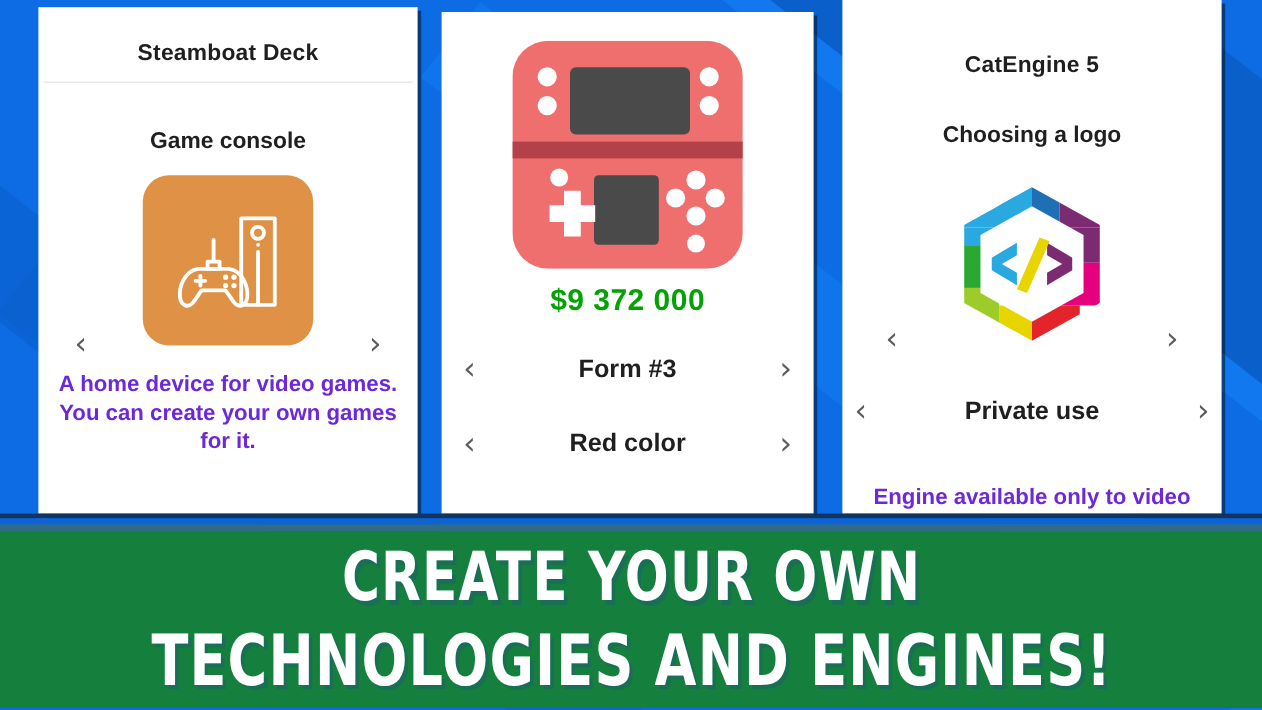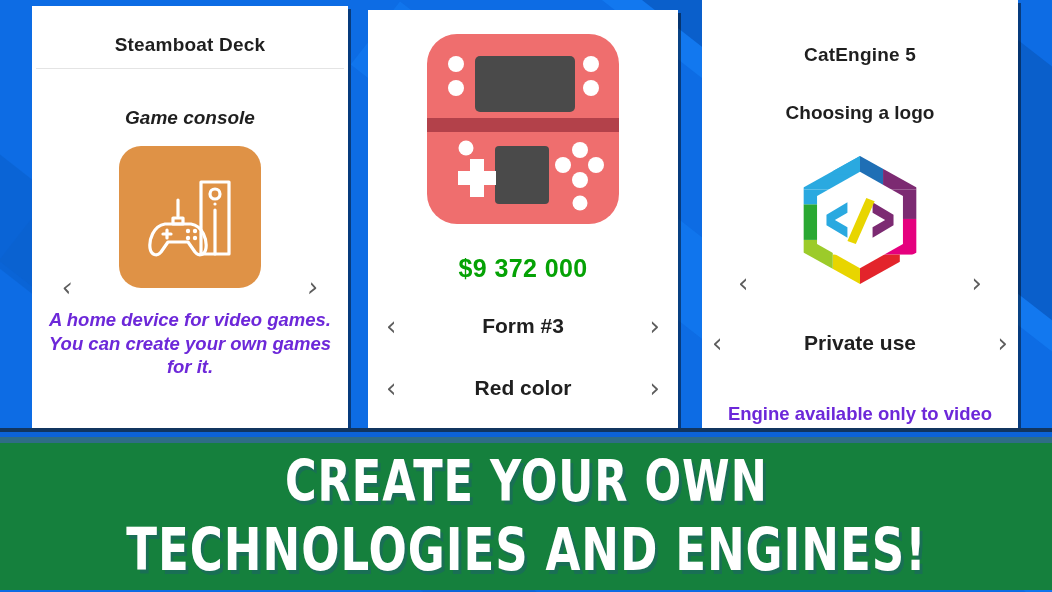--- a/index.html
+++ b/index.html
@@ -111,21 +111,20 @@
     color: #1f1f1f;
   }
 
   
   .c1-body {
     position: relative;
     flex: 1;
     display: flex;
     flex-direction: column;
     align-items: center;
-    font-style: italic;
   }
   .c1 .subtitle { margin-top: 38px; }
   .icon-tile {
     width: 142px; height: 142px;
     border-radius: 22px;
     background: #df9246;
     margin-top: 17px;
     display: flex; align-items: center; justify-content: center;
   }
   .c1 .side-arrow {
@@ -139,21 +138,21 @@
   
   .c2-body {
     flex: 1;
     display: flex;
     flex-direction: column;
     align-items: center;
     padding-top: 24px;
   }
   .handheld { width: 192px; height: 190px; }
   .price {
-    margin-top: 30px;
+    margin-top: 12px;
     font-size: 25px;
     font-weight: 700;
     color: #05a205;
     letter-spacing: .4px;
   }
   .c2 .picker { width: 100%; margin-top: 30px; }
   .c2 .picker + .picker { margin-top: 36px; }
 
   
   .c3-body {

